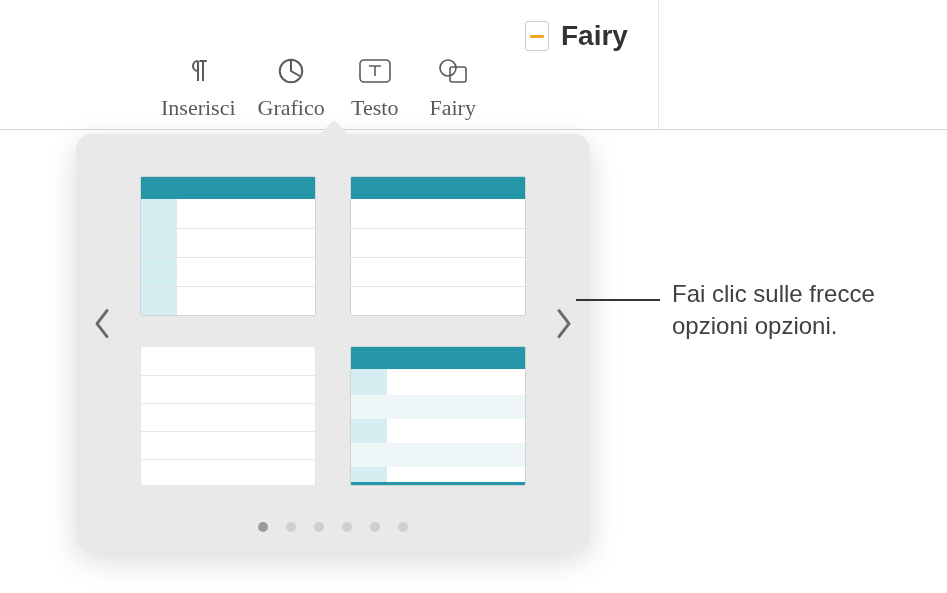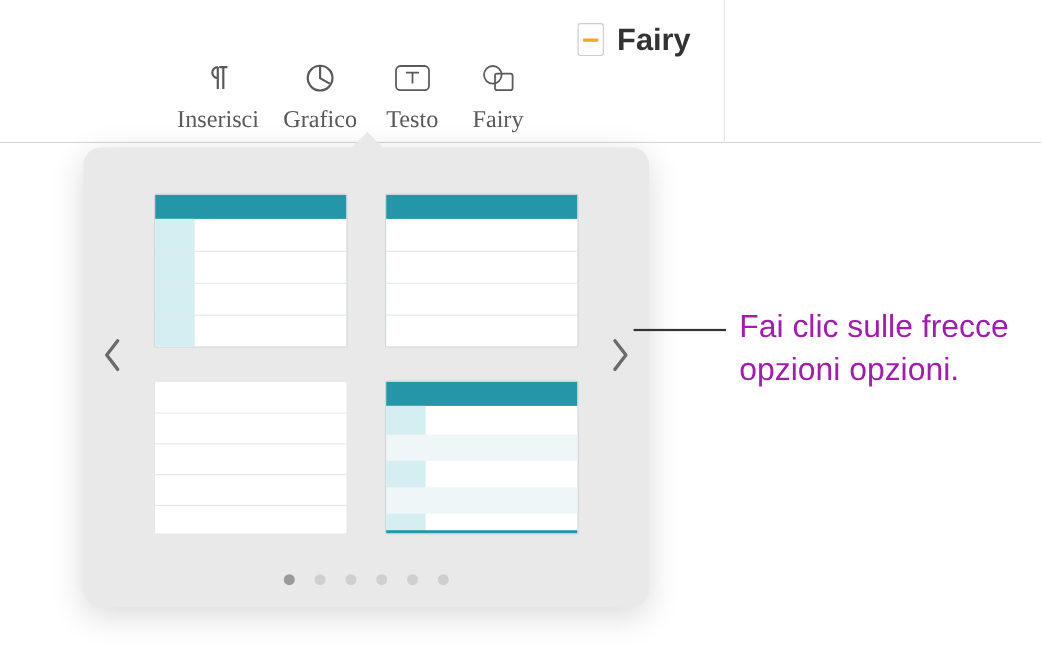--- a/index.html
+++ b/index.html
@@ -175,22 +175,22 @@
       top: 299px;
       left: 576px;
       width: 84px;
       height: 2px;
       background: #333;
     }
     .callout-text {
       position: absolute;
       top: 278px;
       left: 672px;
-      font-size: 29px;
-      color: #a21caf;
+      font-size: 24px;
+      color: #404040;
       line-height: 1.35;
     }
     .right-divider {
       position: absolute;
       top: 0;
       left: 658px;
       width: 1px;
       height: 130px;
       background: #e7e7e7;
     }

